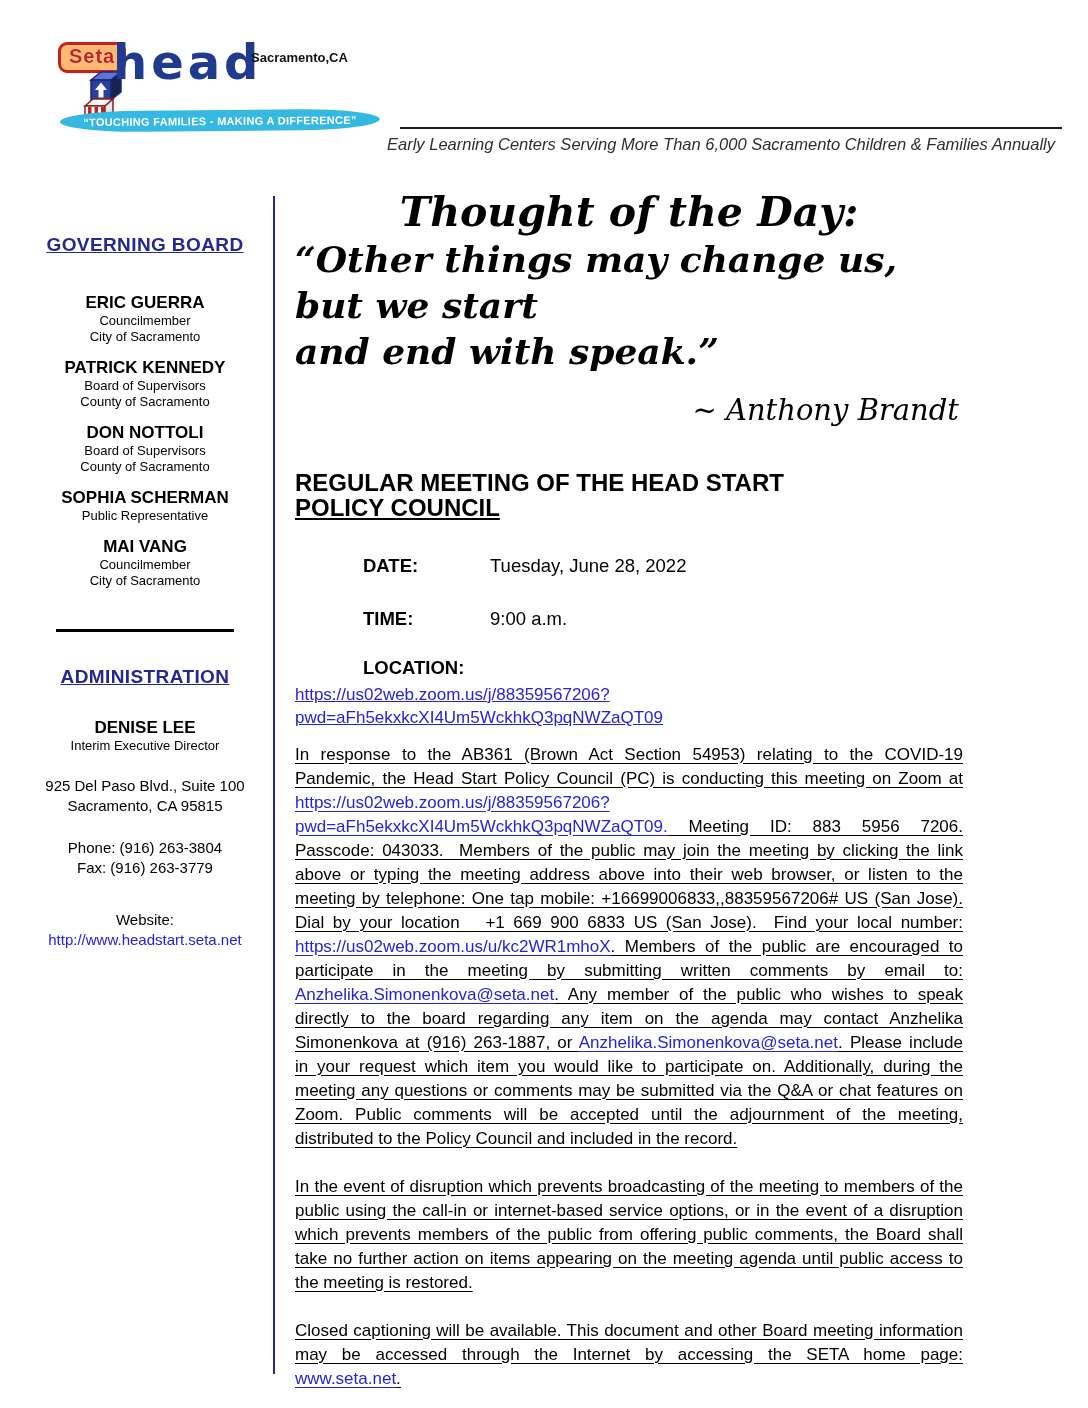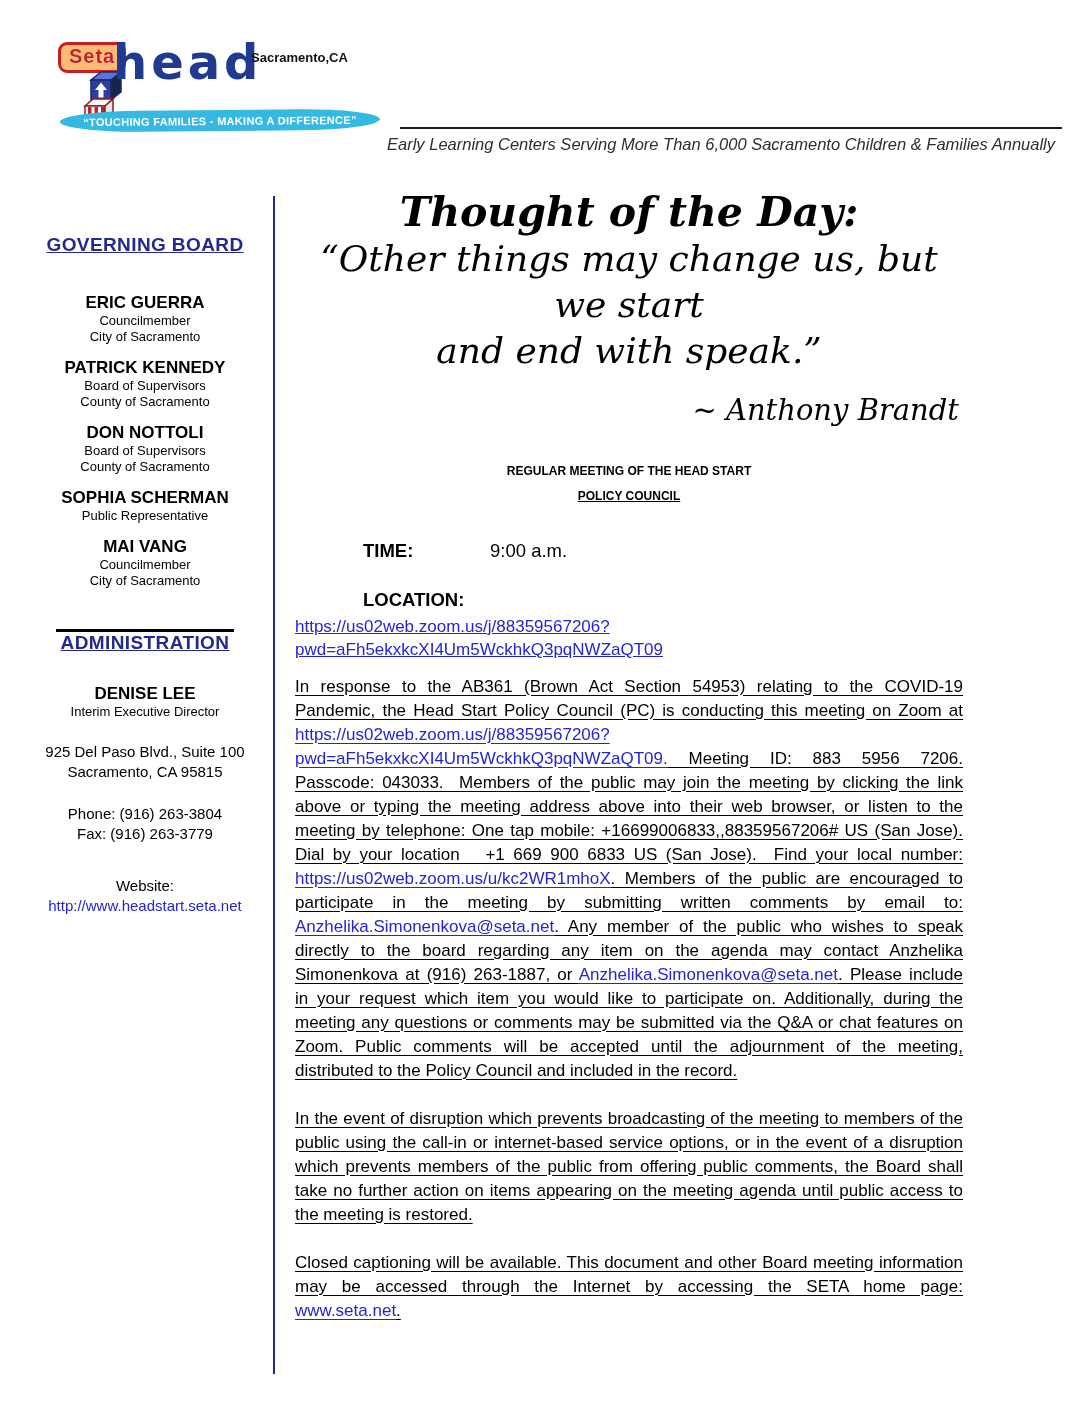--- a/index.html
+++ b/index.html
@@ -42,36 +42,36 @@
   .sidebar { position:absolute; left:45px; top:234px; width:200px; text-align:center; }
   .sb-title {
     color:#23298f; font-weight:bold; font-size:19px; text-decoration:underline;
     letter-spacing:0.4px;
   }
   .gb-members { margin-top:36px; }
   .member { margin-bottom:12px; }
   .member-name { font-weight:bold; font-size:17px; line-height:21px; }
   .member-role { font-size:13px; line-height:16px; }
   .sb-divider { width:178px; border-top:3px solid #000; margin:40px auto 0; }
-  .admin-title-wrap { }
+  .admin-title-wrap { margin-top:34px; }
   .admin-director { margin-top:29px; }
   .admin-block { margin-top:22px; font-size:15px; line-height:20px; }
   .admin-web { margin-top:32px; font-size:15px; line-height:20px; }
   .admin-link { color:#2424d6; text-decoration:none; }
 
   
   .v-rule { position:absolute; left:273px; top:196px; width:2px; height:1178px; background:#23298f; }
 
   
   .main { position:absolute; left:295px; top:188px; width:668px; }
   .script { font-family:"DejaVu Serif", serif; font-style:italic; }
   .thought-title { text-align:center; font-size:41px; line-height:48px; font-weight:bold; }
-  .quote { text-align:center; font-size:36px; line-height:46px; font-weight:normal; }
+  .quote { text-align:left; font-size:36px; line-height:46px; font-weight:bold; }
   .attribution { text-align:right; font-size:29px; line-height:36px; margin-top:18px; padding-right:4px; }
-  .meeting-title { margin-top:31px; text-align:center; font-weight:bold; font-size:12px; line-height:25px; }
+  .meeting-title { margin-top:42px; text-align:left; font-weight:bold; font-size:24px; line-height:25px; }
   .u { text-decoration:underline; }
   .detail-row { display:flex; font-size:18.5px; line-height:23px; padding-left:68px; }
   .row-date { margin-top:34px; }
   .row-time { margin-top:30px; }
   .row-loc { margin-top:26px; }
   .detail-label { font-weight:bold; width:127px; flex:0 0 127px; }
   .loc-link {
     display:block; margin-top:4px; font-size:17px; line-height:23px;
     color:#2424d6; text-decoration:underline; overflow-wrap:anywhere;
   }
@@ -170,20 +170,24 @@
   <div class="thought-title script">Thought of the Day:</div>
   <div class="quote script">“Other things may change us, but we start</div>
   <div class="quote script">and end with speak.”</div>
   <div class="attribution script">~ Anthony Brandt</div>
 
   <div class="meeting-title">
     <div>REGULAR MEETING OF THE HEAD START</div>
     <div class="u">POLICY COUNCIL</div>
   </div>
 
+  <div class="detail-row row-date">
+    <span class="detail-label">DATE:</span>
+    <span>Tuesday, June 28, 2022</span>
+  </div>
 
   <div class="detail-row row-time">
     <span class="detail-label">TIME:</span>
     <span>9:00 a.m.</span>
   </div>
 
   <div class="detail-row row-loc">
     <span class="detail-label">LOCATION:</span>
   </div>
   <a href="#" class="loc-link">https://us02web.zoom.us/j/88359567206?pwd=aFh5ekxkcXI4Um5WckhkQ3pqNWZaQT09</a>

